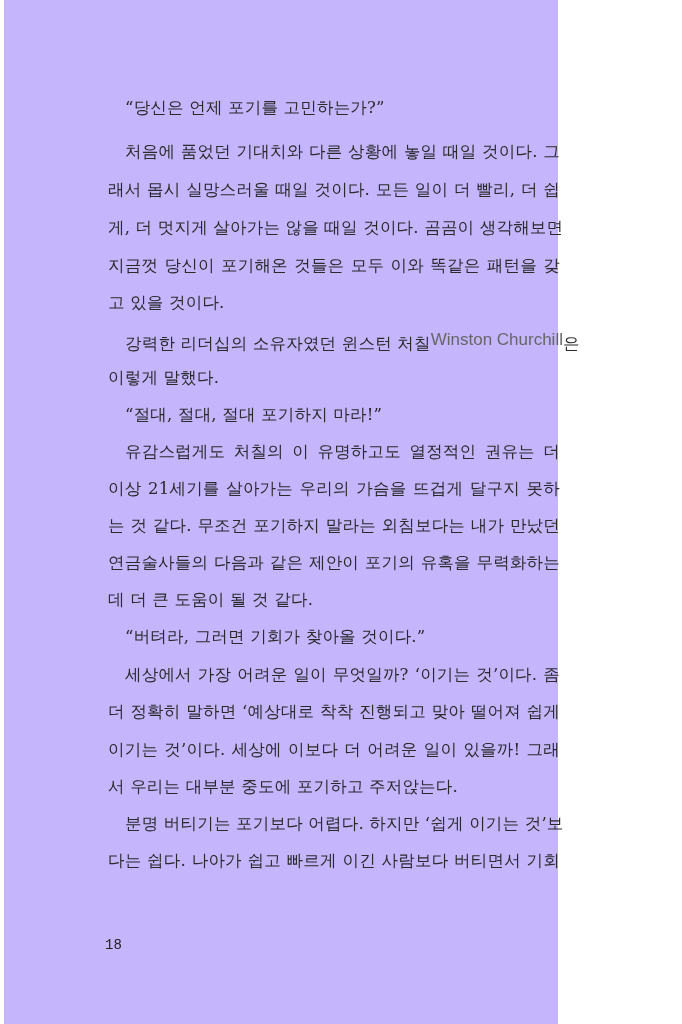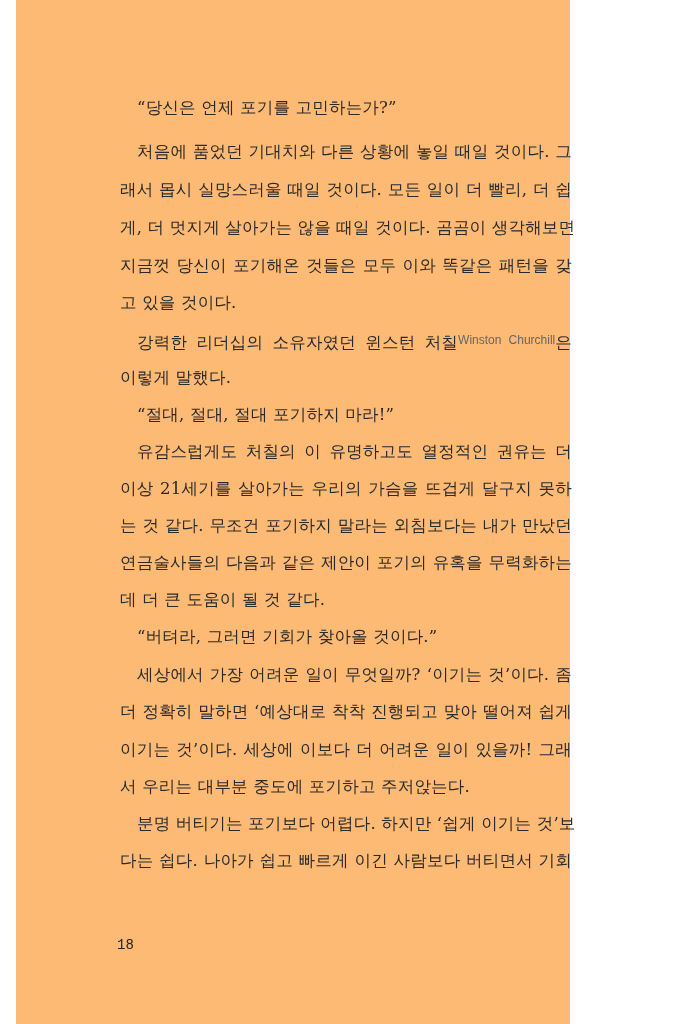--- a/index.html
+++ b/index.html
@@ -1,35 +1,35 @@
 <!DOCTYPE html>
 <html><head>
   <meta charset="utf-8">
   <style>
     html, body { margin: 0; padding: 0; background: #ffffff; }
     body { width: 682px; height: 1024px; position: relative; overflow: hidden; }
-    .page { position: absolute; left: 16px; top: 0; width: 554px; height: 1024px; background: #fdba74; }
+    .page { position: absolute; left: 4px; top: 0; width: 554px; height: 1024px; background: #c4b5fd; }
     .line {
       position: absolute;
       left: 104px;
       width: 452px;
       font-family: "DejaVu Serif", serif;
       font-size: 16.5px;
       color: #2a2a2a;
       white-space: nowrap;
       line-height: 24px;
       text-align: justify;
       text-align-last: justify;
       letter-spacing: 0.2px;
     }
     .line.indent { left: 121px; width: 435px; }
     .line.last { text-align-last: left; }
     .gloss {
       font-family: "Liberation Sans", sans-serif;
-      font-size: 12px;
+      font-size: 17px;
       color: #666;
       letter-spacing: 0;
       vertical-align: 4px;
     }
     .page-number {
       position: absolute;
       left: 101px;
       top: 937px;
       font-family: Liberation Mono, monospace;
       font-size: 14px;

